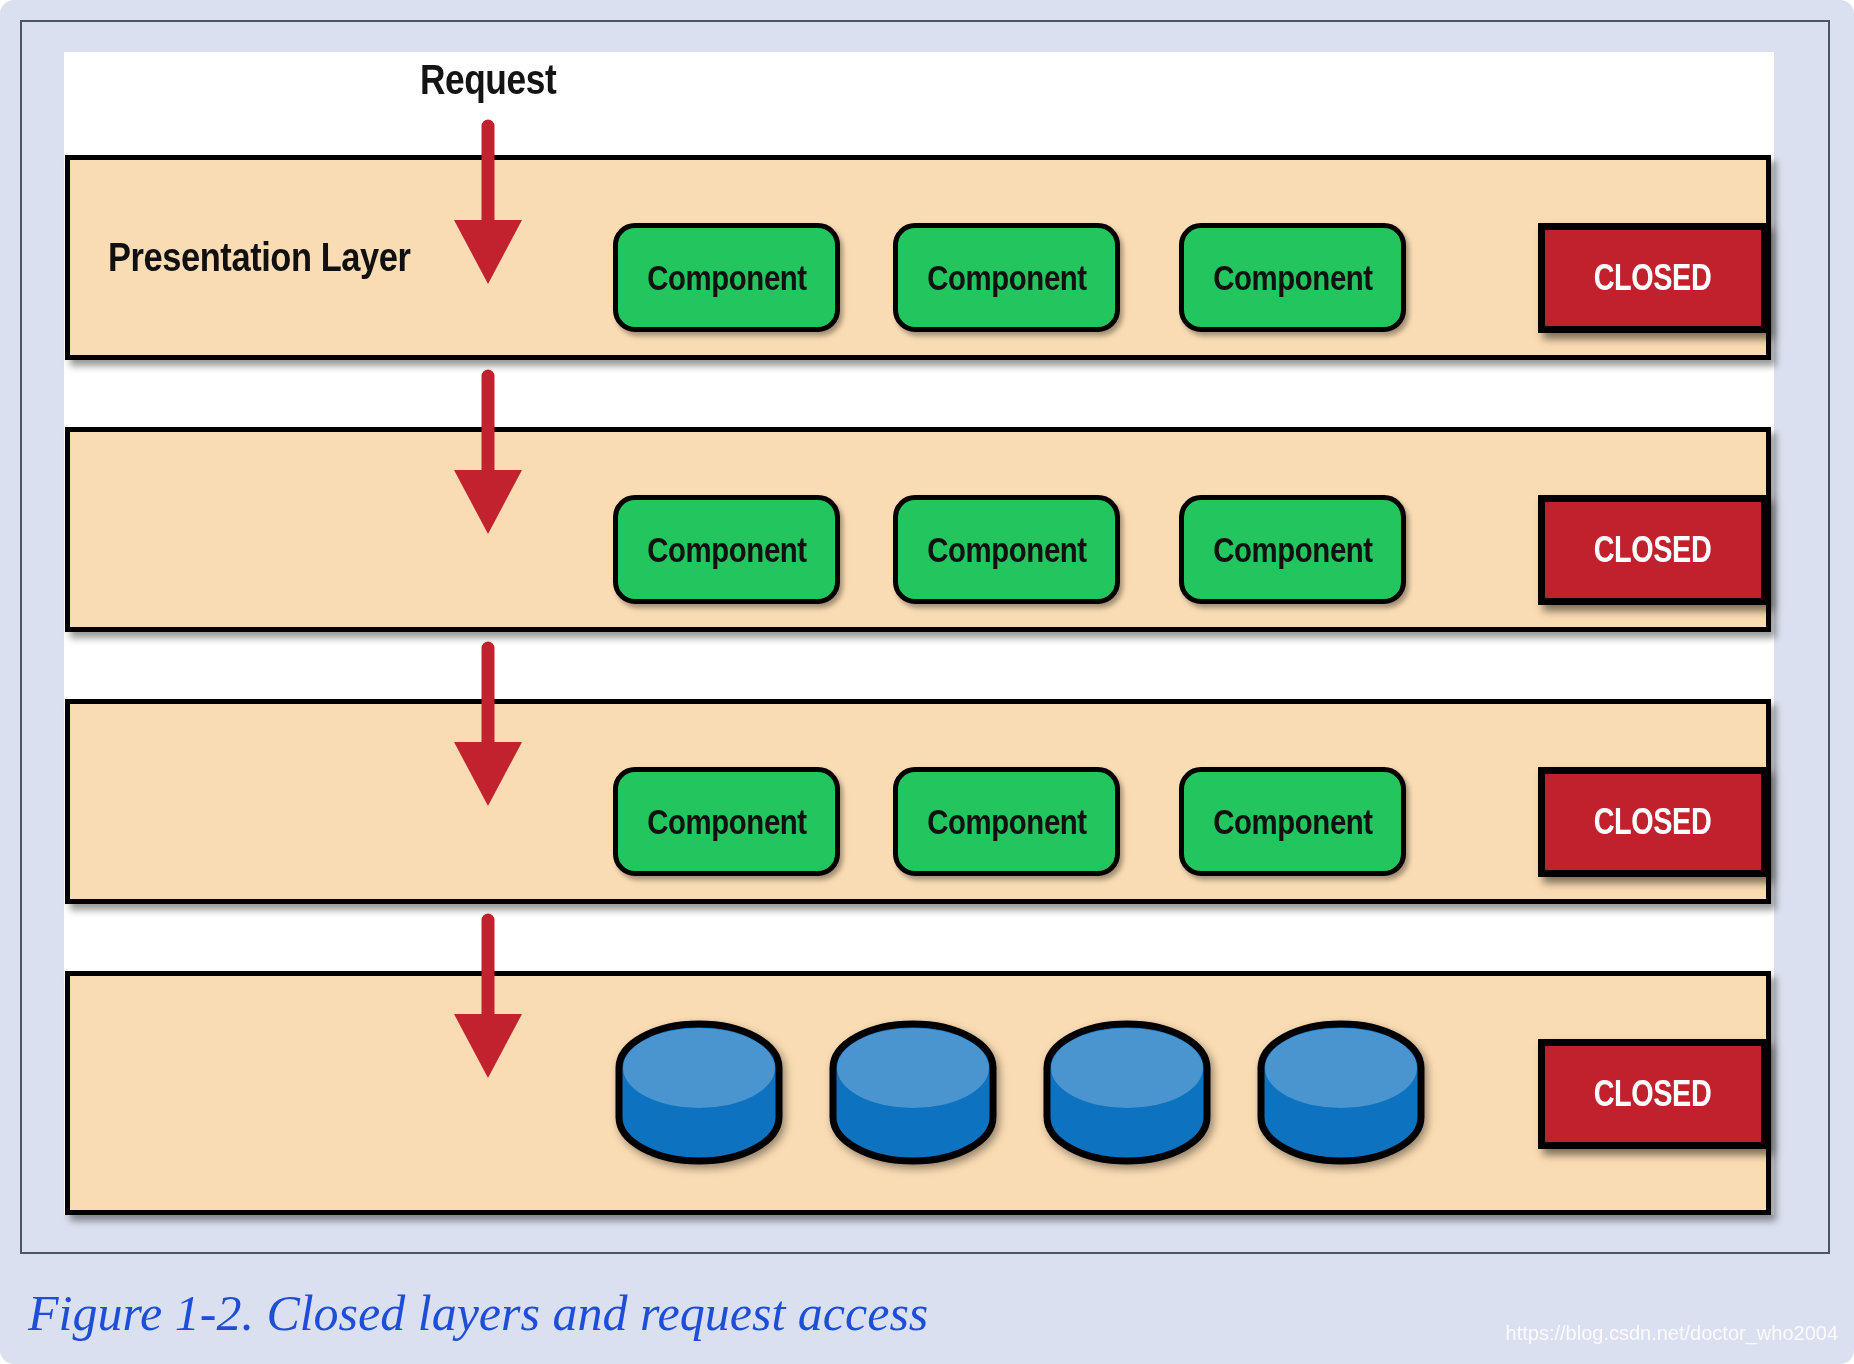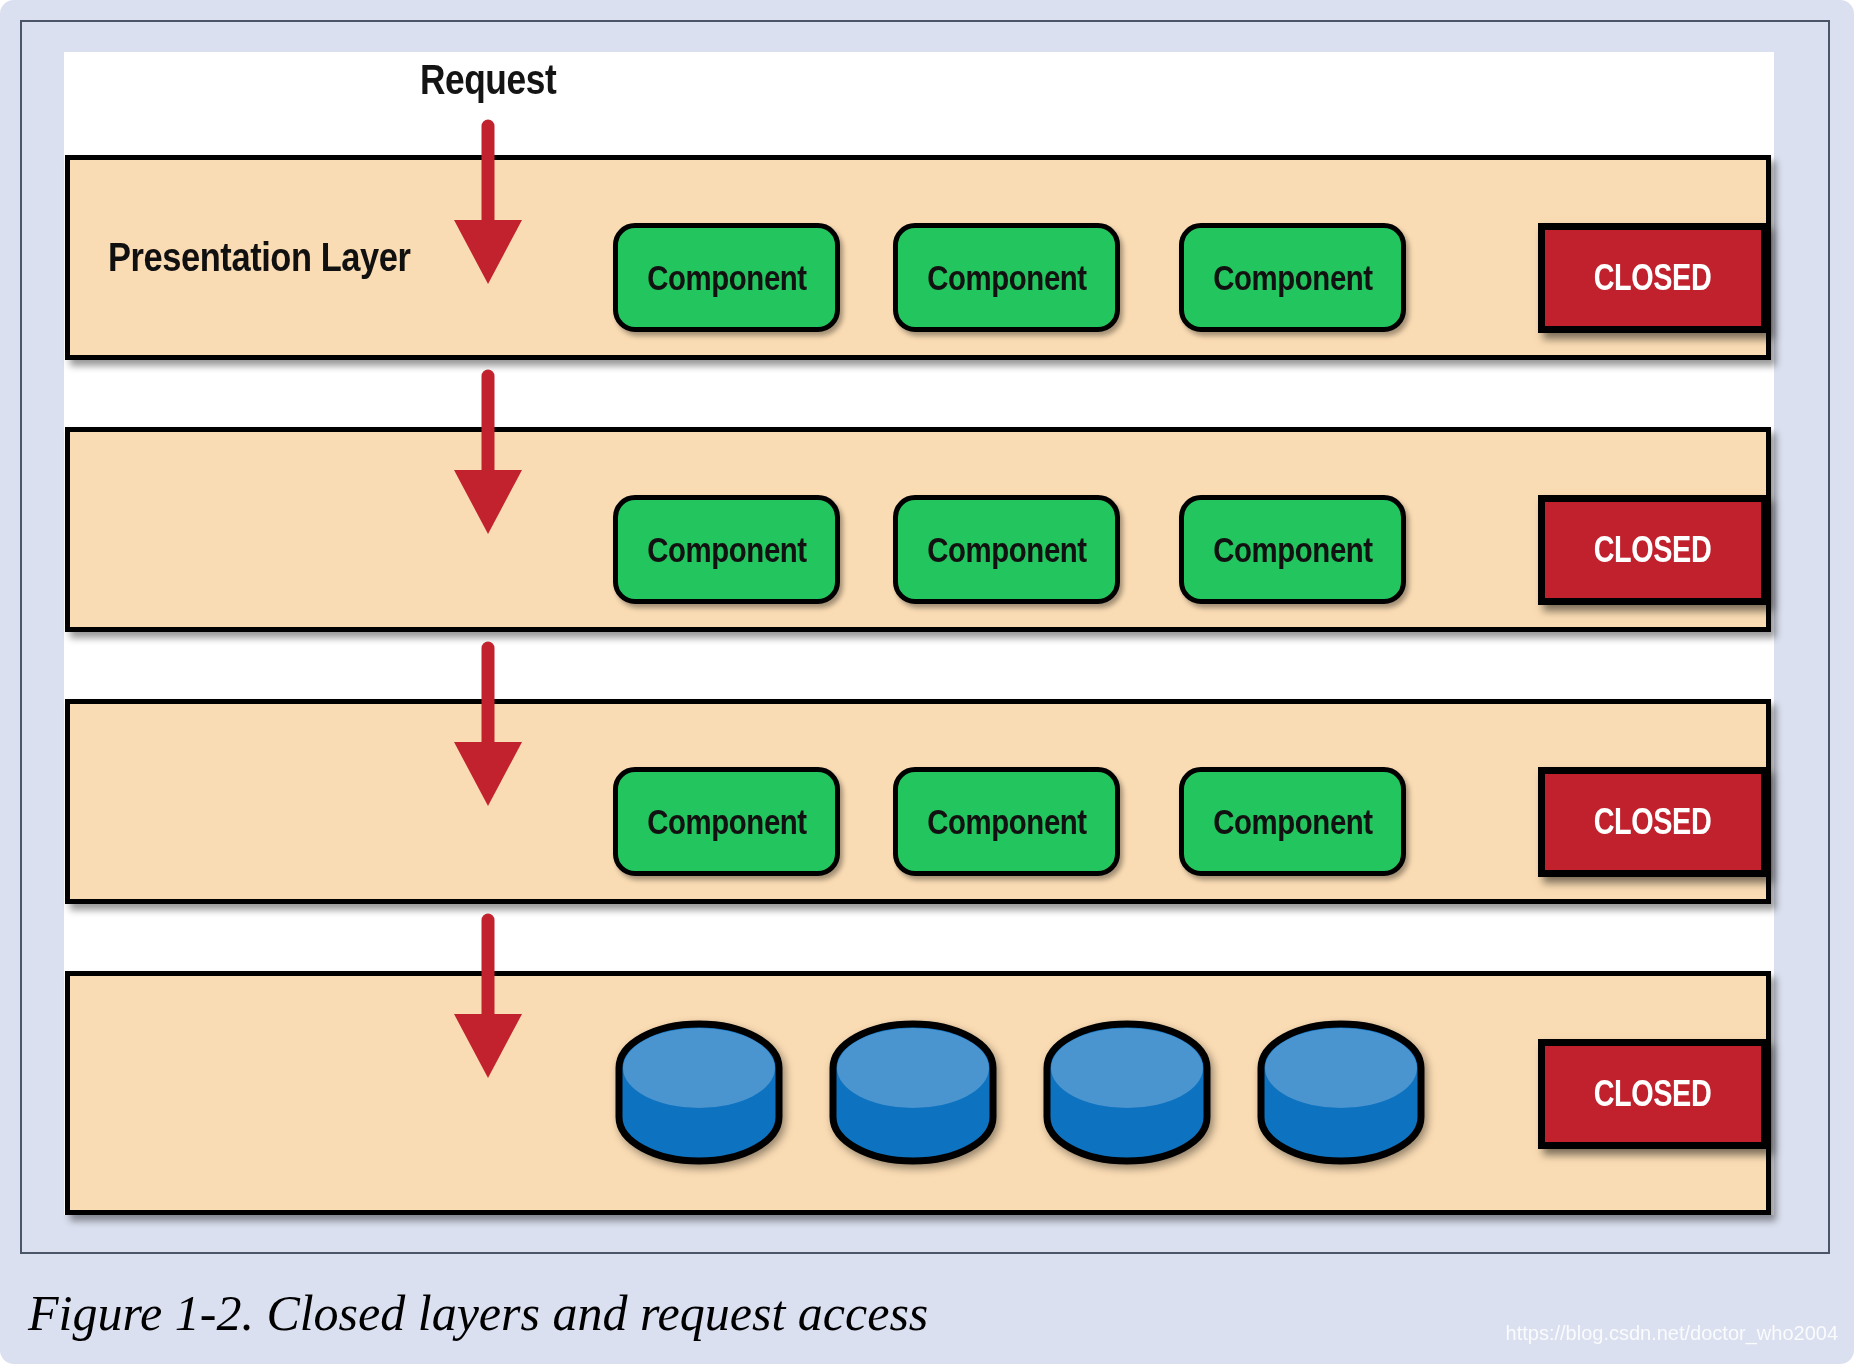--- a/index.html
+++ b/index.html
@@ -56,21 +56,21 @@
   .closed-badge .cond { transform:scaleX(0.8); }
   .flow-arrow { position:absolute; width:80px; height:166px; z-index:6; }
   .db-icon {
     position:absolute; top:42px; width:172px; height:149px;
     filter:drop-shadow(3px 4px 4px rgba(0,0,0,0.4));
   }
   .db-a { left:543px; } .db-b { left:757px; } .db-c { left:971px; } .db-d { left:1185px; }
   .caption {
     position:absolute; left:28px; top:1284px;
     font-family:"Liberation Serif", serif; font-style:italic;
-    font-size:50px; color:#000000; white-space:nowrap;
+    font-size:50px; color:#1d4ed8; white-space:nowrap;
   }
   .watermark {
     position:absolute; right:16px; top:1322px;
     font-size:20px; color:rgba(255,255,255,0.85); white-space:nowrap;
   }
 </style>
 </head>
 <body>
 
 <div class="page">

